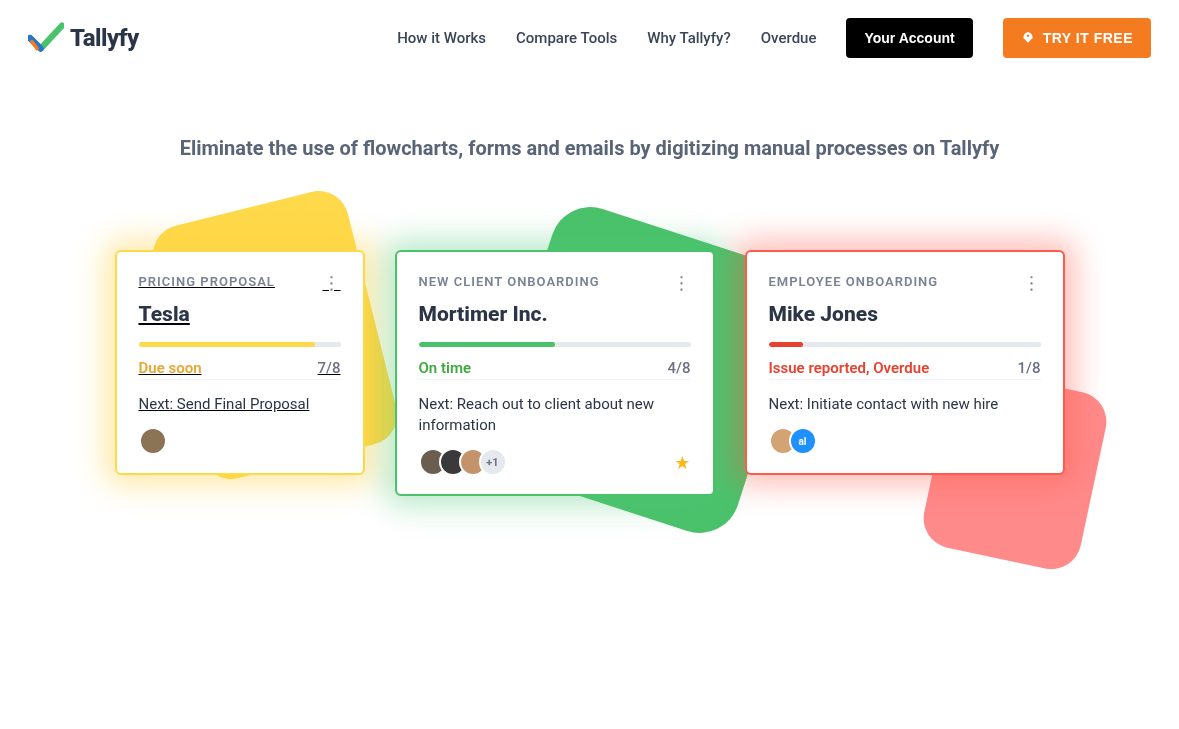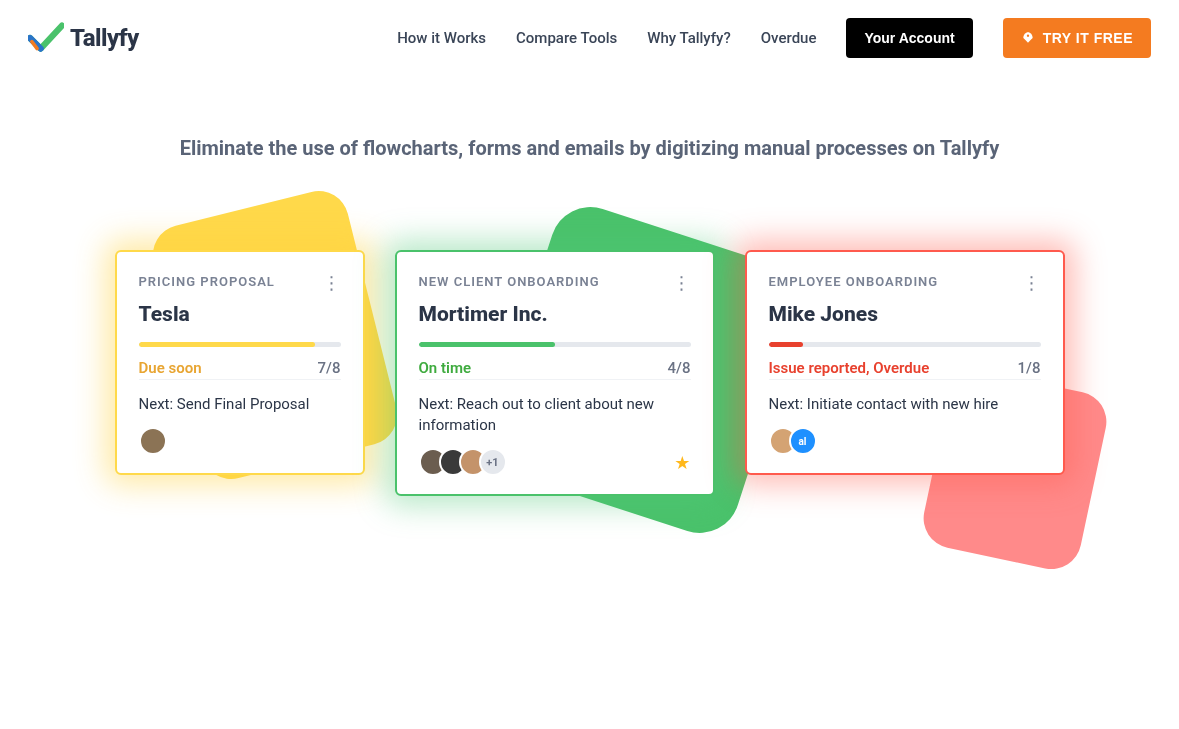--- a/index.html
+++ b/index.html
@@ -24,21 +24,21 @@
 
 
 .cards-row { display: flex; justify-content: center; gap: 30px; padding: 50px 40px 60px; position: relative; }
 .card-wrap { position: relative; }
 .blob { position: absolute; z-index: 0; border-radius: 30px; }
 .blob-yellow { width: 200px; height: 260px; background: #ffd94a; top: -45px; left: 60px; transform: rotate(-14deg); }
 .blob-green { width: 260px; height: 280px; background: #4ac26b; top: -20px; left: 120px; transform: rotate(18deg); border-radius: 40px; }
 .blob-red { width: 160px; height: 180px; background: #ff8a8a; top: 130px; right: -30px; transform: rotate(12deg); }
 
 .card { position: relative; z-index: 1; background: #fff; border-radius: 6px; padding: 22px 22px 18px; width: 320px; }
-.card-yellow { border: 2px solid #ffd94a; box-shadow: 0 0 30px 10px rgba(255, 209, 60, 0.45); width: 250px; }
+.card-yellow { border: 2px solid #ffd94a; box-shadow: 0 0 30px 10px rgba(255, 209, 60, 0.45); width: 250px; text-decoration: underline; }
 .card-green { border: 2px solid #4ac26b; box-shadow: 0 0 30px 10px rgba(80, 200, 120, 0.4); width: 320px; }
 .card-red { border: 2px solid #ff5a4d; box-shadow: 0 0 30px 10px rgba(255, 90, 75, 0.4); width: 320px; }
 
 .card-header { display: flex; justify-content: space-between; align-items: flex-start; }
 .card-category { font-size: 13px; font-weight: 600; color: #7a8294; letter-spacing: 1px; text-transform: uppercase; }
 .card-menu { color: #7a8294; cursor: pointer; font-size: 18px; line-height: 1; }
 .card-title { font-size: 21px; font-weight: 800; color: #2b3547; margin-top: 10px; margin-bottom: 16px; }
 .progress-bar { height: 5px; background: #e5e8ed; border-radius: 3px; overflow: hidden; margin-bottom: 12px; }
 .progress-fill { height: 100%; border-radius: 3px; }
 .status-row { display: flex; justify-content: space-between; align-items: center; padding-bottom: 2px; border-bottom: 1px solid #f0f2f5; margin-bottom: 14px; font-size: 15px; }

